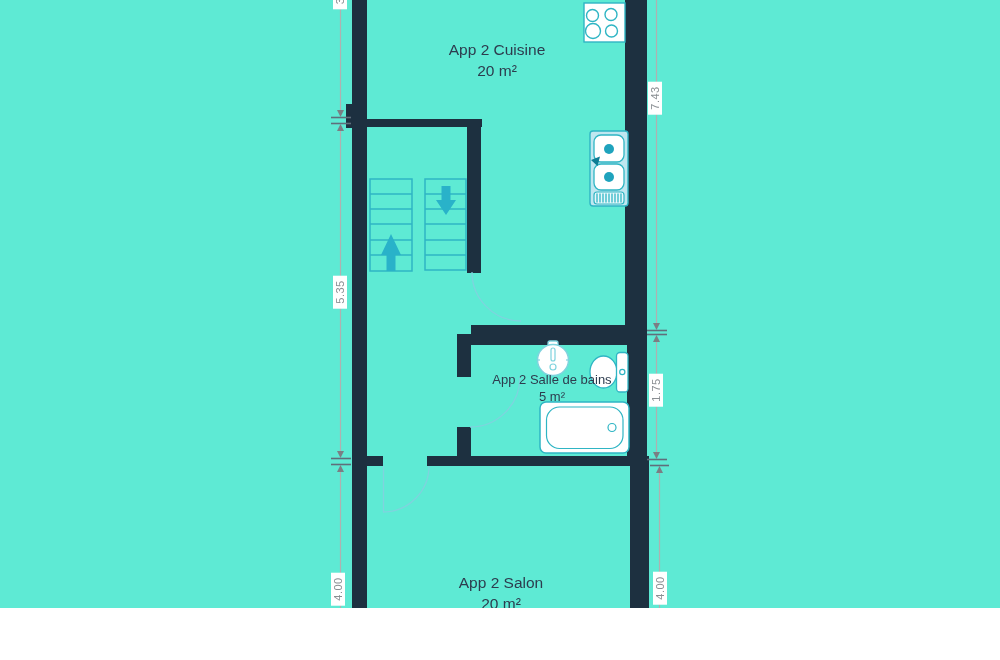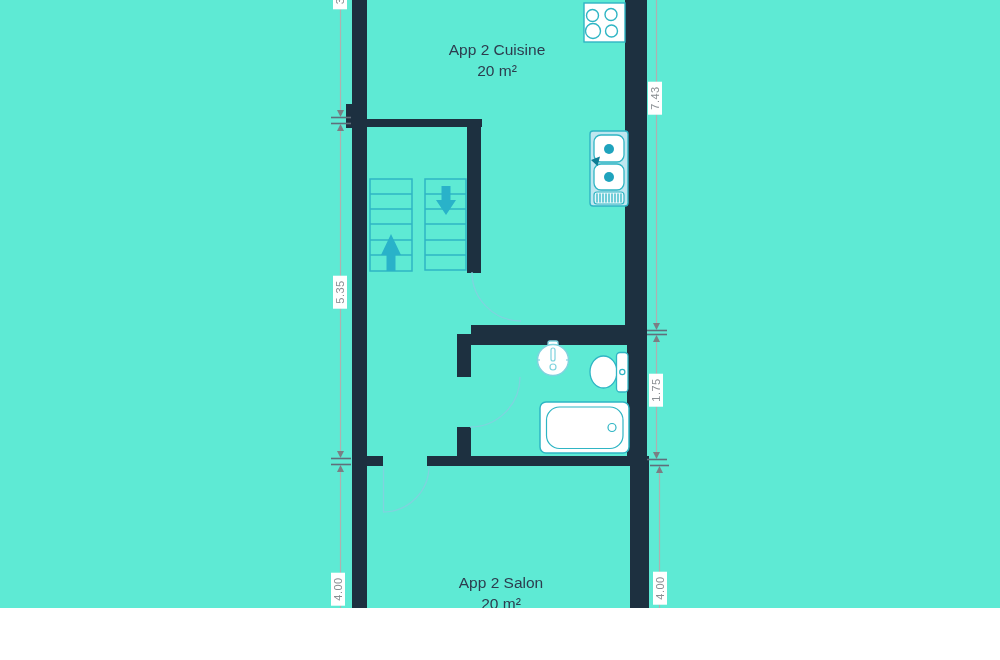--- a/index.html
+++ b/index.html
@@ -155,20 +155,24 @@
       <rect x="546.5" y="407" width="76.5" height="41.5" rx="13" fill="none" stroke="#2fb5c4" stroke-width="1.2"></rect>
       <circle cx="612" cy="427.5" r="4" fill="none" stroke="#2fb5c4" stroke-width="1.2"></circle>
     </g>
   </svg>
 
   <div class="room-label" style="left:497px;top:60px;">
     <div>App 2 Cuisine</div>
     <div>20 m²</div>
   </div>
 
+  <div class="room-label small" style="left:552px;top:388px;">
+    <div>App 2 Salle de bains</div>
+    <div>5 m²</div>
+  </div>
 
   <div class="room-label" style="left:501px;top:593px;">
     <div>App 2 Salon</div>
     <div>20 m²</div>
   </div>
 
   <div class="dim" style="left:340px;top:1px;">3</div>
   <div class="dim" style="left:340px;top:292px;">5.35</div>
   <div class="dim" style="left:338px;top:589px;">4.00</div>
   <div class="dim" style="left:655px;top:98px;">7.43</div>

